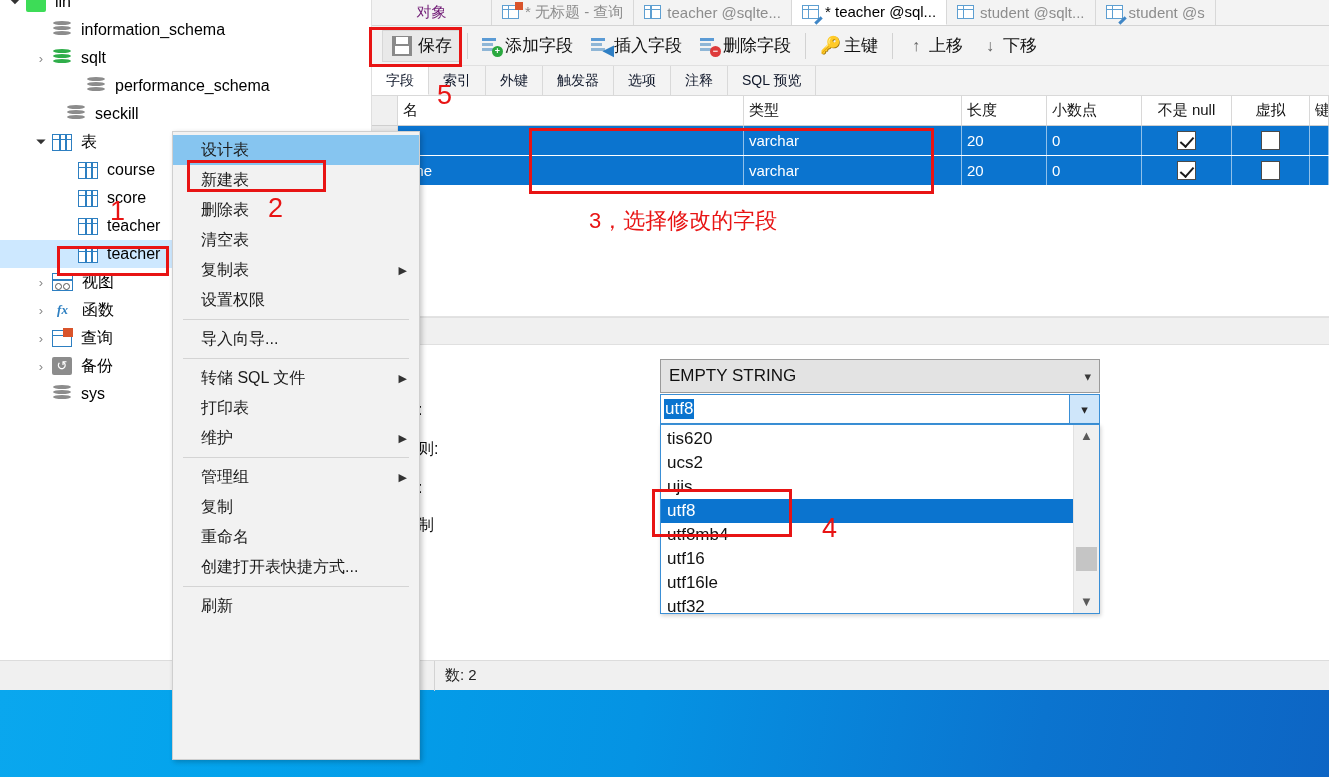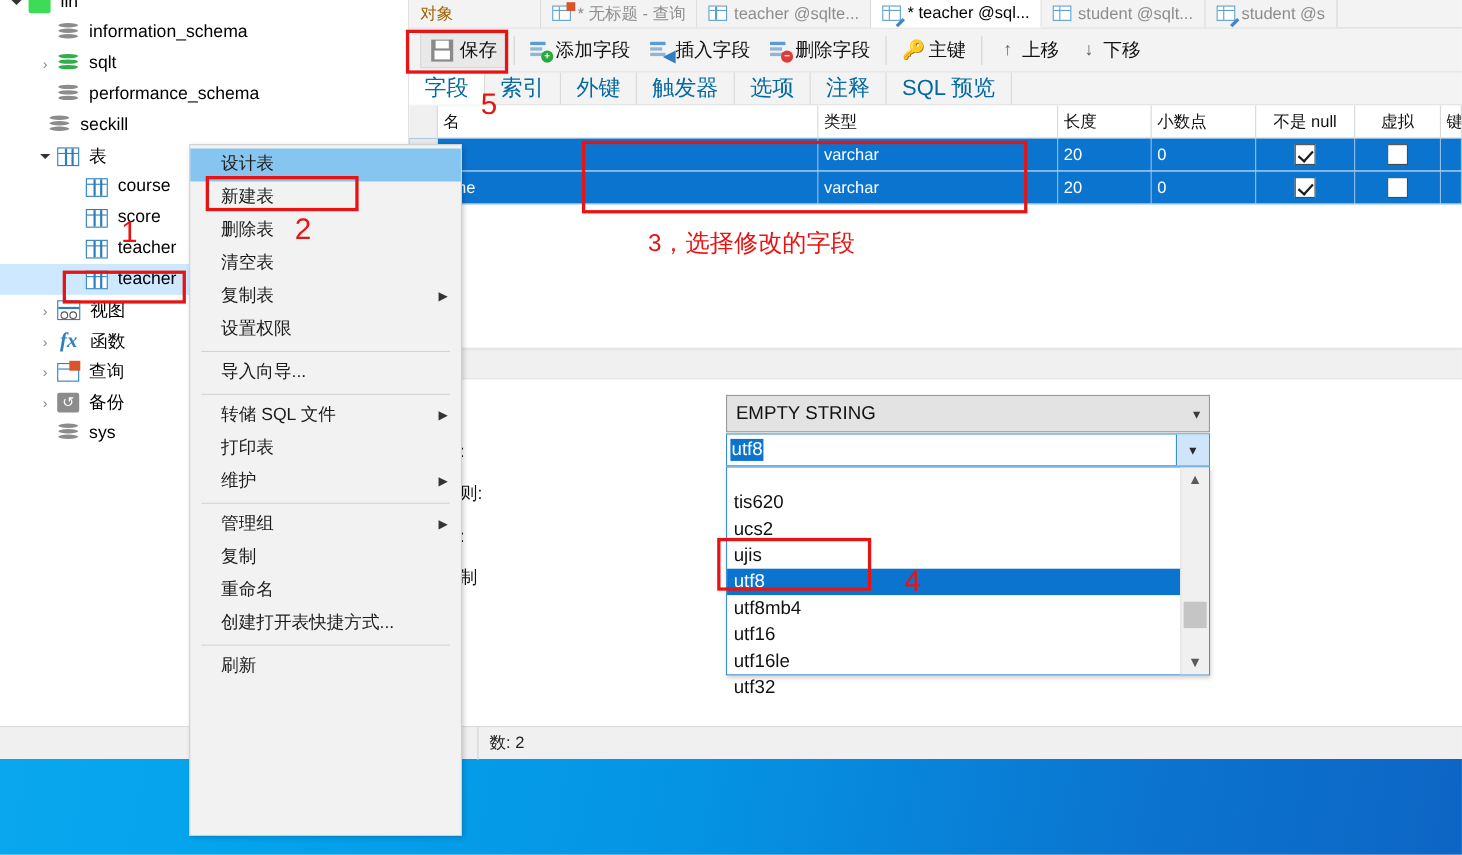--- a/index.html
+++ b/index.html
@@ -56,21 +56,21 @@
                   box-shadow:6px 0 0 0 #2d7fc1;}
 
   .ico-view { width:21px;height:18px;flex:0 0 21px;margin-right:7px;position:relative;
               border:1.5px solid #2d7fc1;background:#fff;}
   .ico-view::before{content:"";position:absolute;left:0;right:0;top:5px;height:1.5px;background:#2d7fc1;}
   .ico-view .e1,.ico-view .e2{position:absolute;bottom:0px;width:7px;height:7px;border:1.5px solid #555;
               border-radius:50%;background:#fff;}
   .ico-view .e1{left:2px;} .ico-view .e2{left:10px;}
 
   .ico-fx { width:21px;flex:0 0 21px;margin-right:7px;color:#2d7fc1;font-style:italic;
-            font-family:"Liberation Serif",serif; font-size:19px; font-weight:bold; text-align:center; }
+            font-family:"Liberation Serif",serif; font-size:13px; font-weight:bold; text-align:center; }
 
   .ico-query { width:20px;height:17px;flex:0 0 20px;margin-right:7px;position:relative;
                border:1.5px solid #2d7fc1;background:#fff;}
   .ico-query::before{content:"";position:absolute;left:0;right:0;top:4px;height:1.5px;background:#2d7fc1;}
   .ico-query::after{content:"";position:absolute;right:-2px;top:-3px;width:10px;height:9px;background:#d9542b;}
 
   .ico-backup { width:20px;height:18px;flex:0 0 20px;margin-right:7px;background:#8c8c8c;
                 border-radius:2px;position:relative;}
   .ico-backup::after{content:"\21BA";position:absolute;inset:0;color:#fff;font-size:13px;
                 text-align:center;line-height:18px;}
@@ -96,21 +96,21 @@
   .ctxsep { height:1px; background:#d4d4d4; margin:4px 10px; }
 
   
   .editor { position:absolute; left:372px; top:0; width:957px; height:690px; background:#fff; }
 
   
   .tabstrip { position:absolute; left:0; top:0; width:957px; height:26px; background:#f3f3f3;
               border-bottom:1px solid #d4d4d4; display:flex; align-items:flex-end; }
   .tab { height:26px; display:flex; align-items:center; padding:0 10px; font-size:15px;
          color:#8d8d8d; border-right:1px solid #d8d8d8; white-space:nowrap; background:#f3f3f3; }
-  .tab.obj { color:#a16207; width:120px; border-right:1px solid #d8d8d8;}
+  .tab.obj { color:#701a75; width:120px; justify-content:center; border-right:1px solid #d8d8d8;}
   .tab.active { background:#ffffff; color:#000; border-bottom:1px solid #fff; }
   .tab .ti { width:17px;height:14px;flex:0 0 17px;margin-right:6px;position:relative;
              border:1.4px solid #5e9fd1;background:#fff; }
   .tab .ti::before{content:"";position:absolute;left:0;right:0;top:3px;height:1.4px;background:#5e9fd1;}
   .tab .ti::after{content:"";position:absolute;top:0;bottom:0;left:5px;width:1.4px;background:#5e9fd1;}
   .tab .pencil{ position:absolute; right:-5px; bottom:-4px; width:9px;height:3px;background:#3f86c6;
                 transform:rotate(-45deg); }
   .tab .qbadge{ position:absolute; right:-5px; top:-4px; width:8px;height:8px;background:#d9542b; }
 
   
@@ -132,21 +132,21 @@
            font-size:9px; line-height:11px; text-align:center; color:#fff; font-weight:bold; }
   .badge.green{ background:#2aa83f; }
   .badge.red{ background:#de3b3b; }
   .badge.blue{ background:transparent; color:#2f7fc4; font-size:14px; right:-6px; bottom:-1px;}
   .ico-key { width:19px;flex:0 0 19px;margin-right:5px;color:#e0a422;font-size:17px;text-align:center; }
   .ico-arrow { width:18px;flex:0 0 18px;margin-right:4px;color:#666;font-size:16px;text-align:center; }
 
   
   .subtabs { position:absolute; left:0; top:66px; width:957px; height:30px; background:#f3f3f3;
              display:flex; align-items:flex-end; border-bottom:1px solid #d9d9d9; }
-  .subtab { height:29px; line-height:29px; padding:0 14px; font-size:20px; color:#0369a1;
+  .subtab { height:29px; line-height:29px; padding:0 14px; font-size:14px; color:#0f172a;
             border-right:1px solid #d9d9d9; white-space:nowrap; }
   .subtab.active { background:#ffffff; border-bottom:1px solid #fff; }
 
   
   .grid { position:absolute; left:0; top:96px; width:957px; height:145px; background:#fff; }
   .grow { display:flex; height:30px; align-items:stretch; }
   .ghead { background:#ffffff; border-bottom:1px solid #cfcfcf; }
   .gcell { border-right:1px solid #d8d8d8; display:flex; align-items:center;
            padding:0 5px; font-size:15px; overflow:hidden; white-space:nowrap; }
   .ghead .gcell { color:#111; }
@@ -194,21 +194,21 @@
   .combo-edit .caret { width:1px; background:#d98c1a; }
   .combo-edit .drop { width:30px; flex:0 0 30px; background:#cfe6fa; border-left:1px solid #3a8fd6;
                       display:flex; align-items:center; justify-content:center; color:#2a2a2a; font-size:13px; }
 
   
   .combo-list {
     position:absolute; left:288px; top:79px; width:440px; height:190px;
     background:#fff; border:1px solid #3a8fd6; display:flex;
     box-shadow:1px 2px 4px rgba(0,0,0,.18);
   }
-  .cl-items { flex:1 1 auto; padding-top:20px; }
+  .cl-items { flex:1 1 auto; padding-top:2px; }
   .cl-item { height:24px; line-height:24px; padding-left:6px; font-size:17px; color:#111; }
   .cl-item.sel { background:#0b74cf; color:#fff; }
   .cl-scroll { width:26px; flex:0 0 26px; background:#f0f0f0; border-left:1px solid #e1e1e1;
                position:relative; }
   .cl-arrow { position:absolute; left:0; right:0; height:22px; text-align:center; line-height:22px;
               color:#5a5a5a; font-size:13px; }
   .cl-arrow.up { top:0; } .cl-arrow.dn { bottom:0; }
   .cl-thumb { position:absolute; left:2px; right:2px; top:122px; height:24px; background:#c5c5c5; }
 
   
@@ -249,30 +249,30 @@
           </div>
           <div class="tree-row" style="padding-left: 30px;">
             <span class="chev">›</span>
             <span class="ico-db green">
               <i></i>
               <i></i>
               <i></i>
             </span>
             <span class="tl">sqlt</span>
           </div>
-          <div class="tree-row" style="padding-left: 30px;">
+          <div class="tree-row" style="padding-left: 30px; margin-left: 34px;">
             <span class="chev"></span>
             <span class="ico-db">
               <i></i>
               <i></i>
               <i></i>
             </span>
             <span class="tl">performance_schema</span>
           </div>
-          <div class="tree-row" style="padding-left: 22px;">
+          <div class="tree-row" style="padding-left: 44px;">
             <span class="chev"></span>
             <span class="ico-db">
               <i></i>
               <i></i>
               <i></i>
             </span>
             <span class="tl">seckill</span>
           </div>
           <div class="tree-row" style="padding-left: 30px;">
             <span class="chev open">⏷</span>

